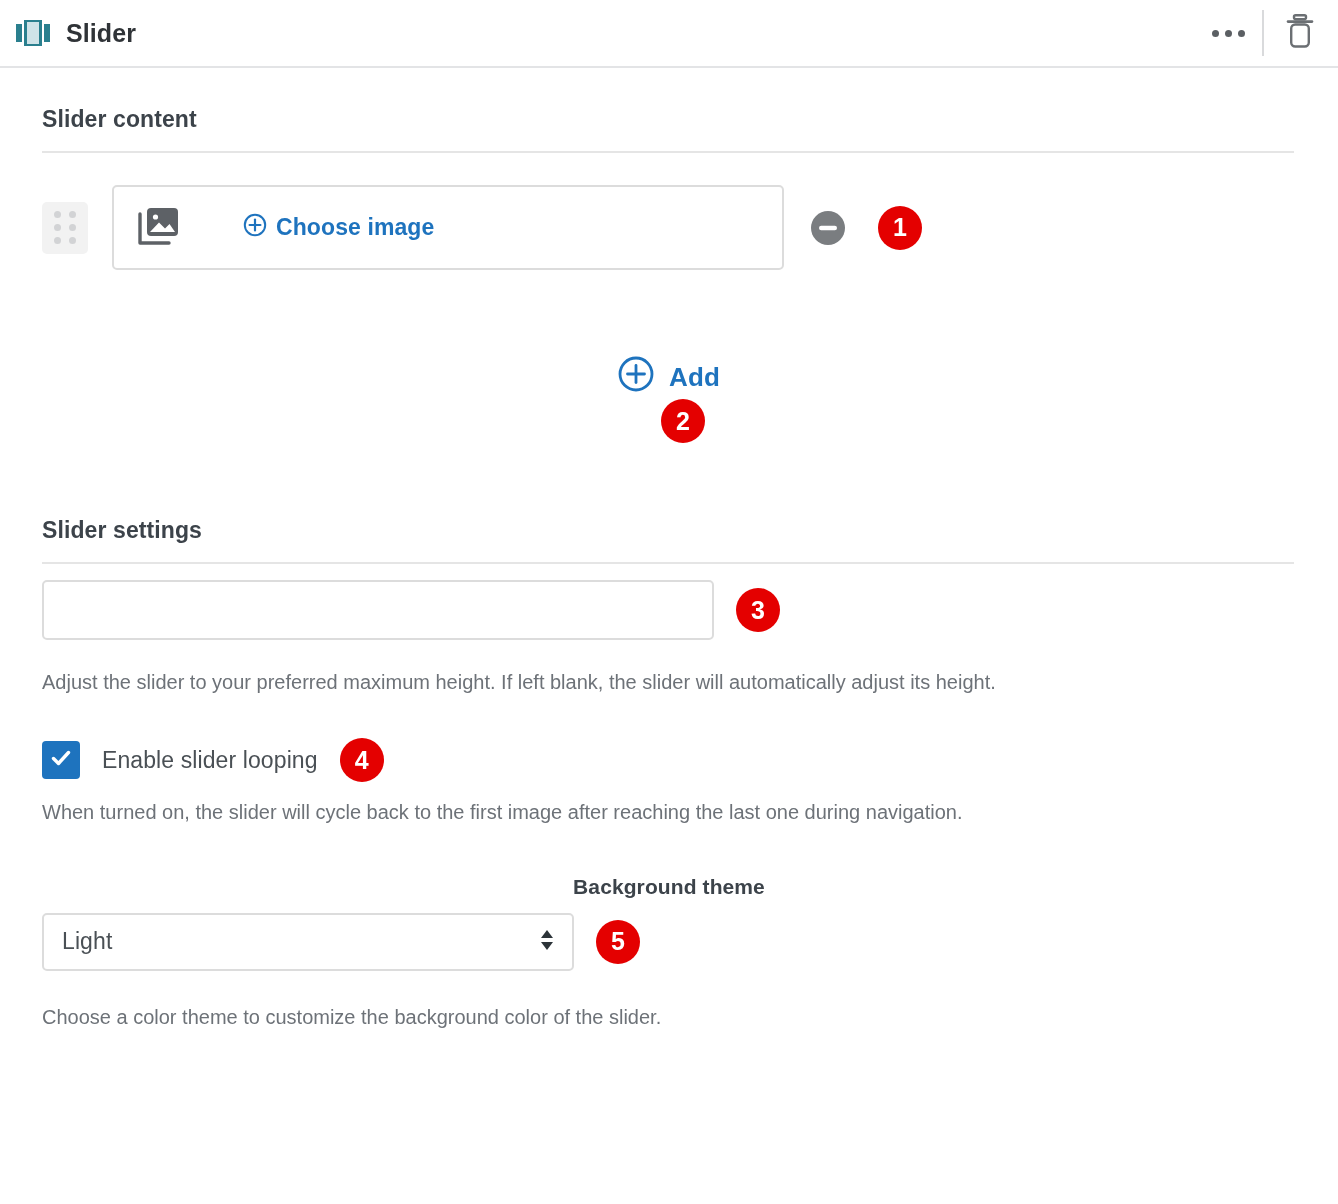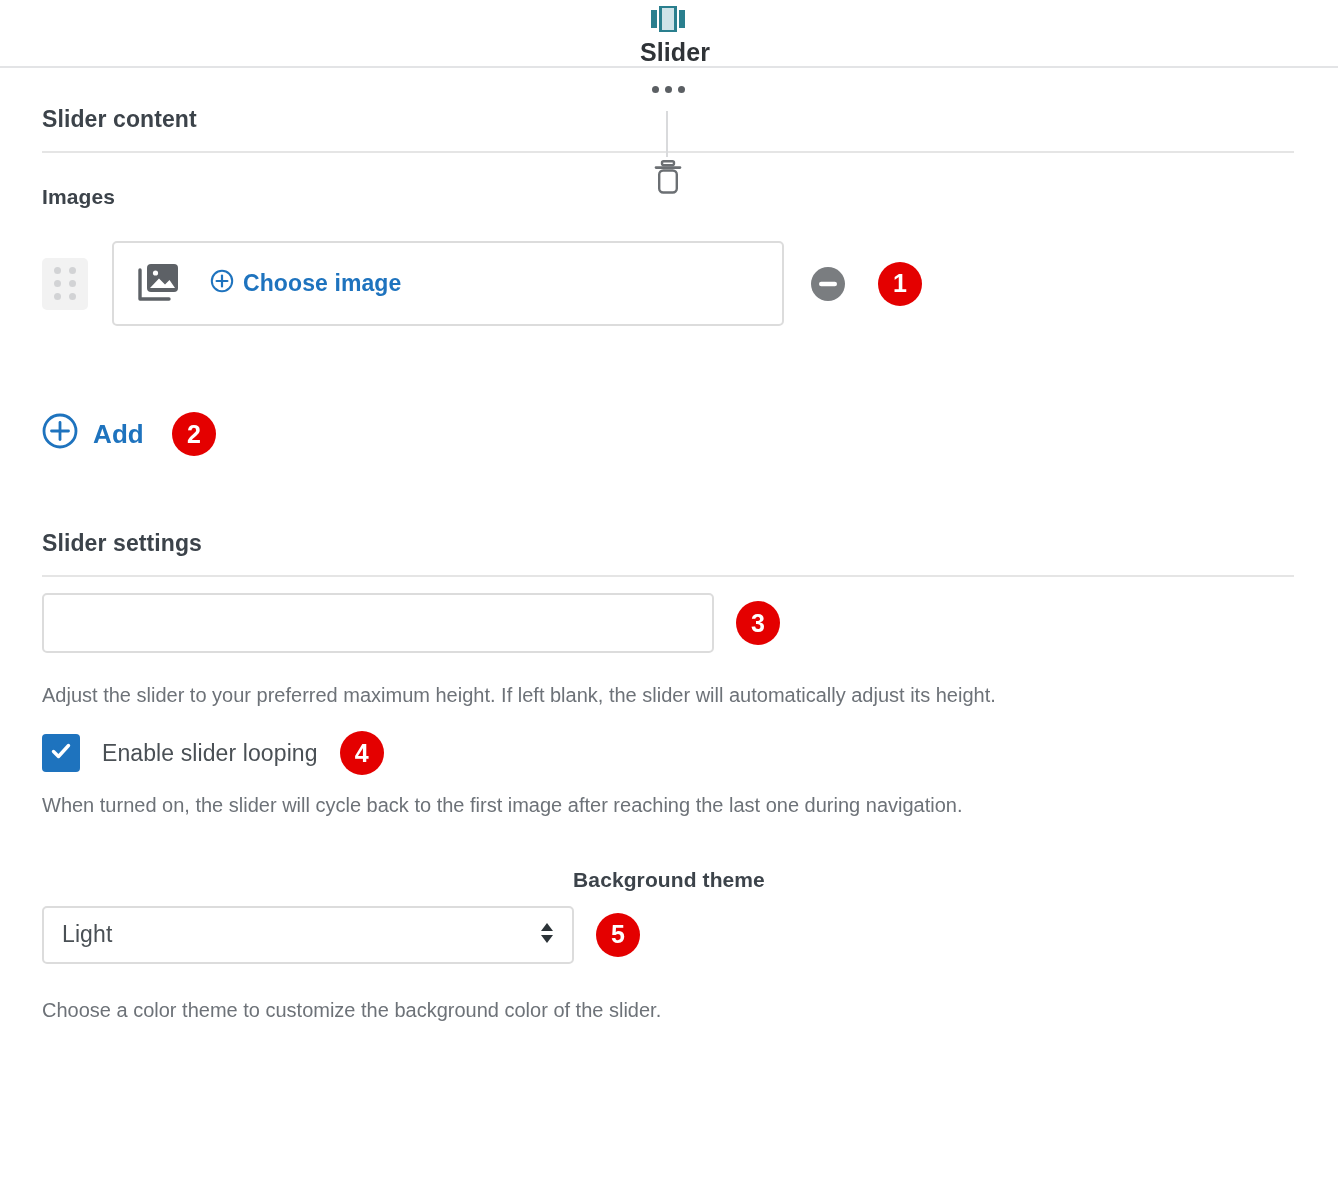--- a/index.html
+++ b/index.html
@@ -18,21 +18,20 @@
   }
 
   
   .panel-header {
     height: 68px;
     display: flex;
     align-items: center;
     padding: 0 16px 0 14px;
     border-bottom: 2px solid #e3e4e6;
     background: #ffffff;
-    flex-direction: column;
   }
   .block-icon {
     width: 38px; height: 38px;
     display: flex; align-items: center; justify-content: center;
     flex: 0 0 auto;
   }
   .block-title {
     font-size: 25px;
     font-weight: 700;
     color: #2f3337;
@@ -123,20 +122,21 @@
     width: 672px;
     height: 85px;
     border: 2px solid #dcdcdc;
     border-radius: 5px;
     background: #fff;
     display: flex;
     align-items: center;
     padding-left: 24px;
     cursor: pointer;
     flex: 0 0 auto;
+    gap: 33px;
   }
   .photo-icon { flex: 0 0 auto; margin-right: 28px; }
   .choose-link {
     display: flex;
     align-items: center;
     color: #1e73be;
     font-size: 23px;
     font-weight: 600;
     letter-spacing: .1px;
   }
@@ -147,20 +147,21 @@
     width: 36px; height: 36px;
     cursor: pointer;
     flex: 0 0 auto;
   }
 
   
   .add-row {
     display: flex;
     align-items: center;
     margin-top: 86px;
+    flex-direction: column;
   }
   .add-link {
     display: flex;
     align-items: center;
     color: #1e73be;
     font-size: 26px;
     font-weight: 600;
     cursor: pointer;
     letter-spacing: .1px;
   }
@@ -206,21 +207,21 @@
     padding: 0 14px;
     outline: none;
     flex: 0 0 auto;
   }
   .height-help { margin-top: 28px; }
 
   
   .checkbox-row {
     display: flex;
     align-items: center;
-    margin-top: 22px;
+    margin-top: 42px;
   }
   .checkbox {
     width: 38px; height: 38px;
     border-radius: 4px;
     background: #1e73be;
     display: flex; align-items: center; justify-content: center;
     cursor: pointer;
     flex: 0 0 auto;
   }
   .checkbox-label {
@@ -297,21 +298,20 @@
       </svg>
     </span>
   </div>
 </div>
 
 <div class="panel-body">
 
   <h2 class="section-title">Slider content</h2>
   <div class="section-rule"></div>
 
-  <div class="field-label images-label">Images</div>
 
   <div class="image-row">
 
     <div class="drag-handle">
       <span class="drag-dots">
         <i></i>
           <i></i>
           <i></i>
           <i></i>
           <i></i>

